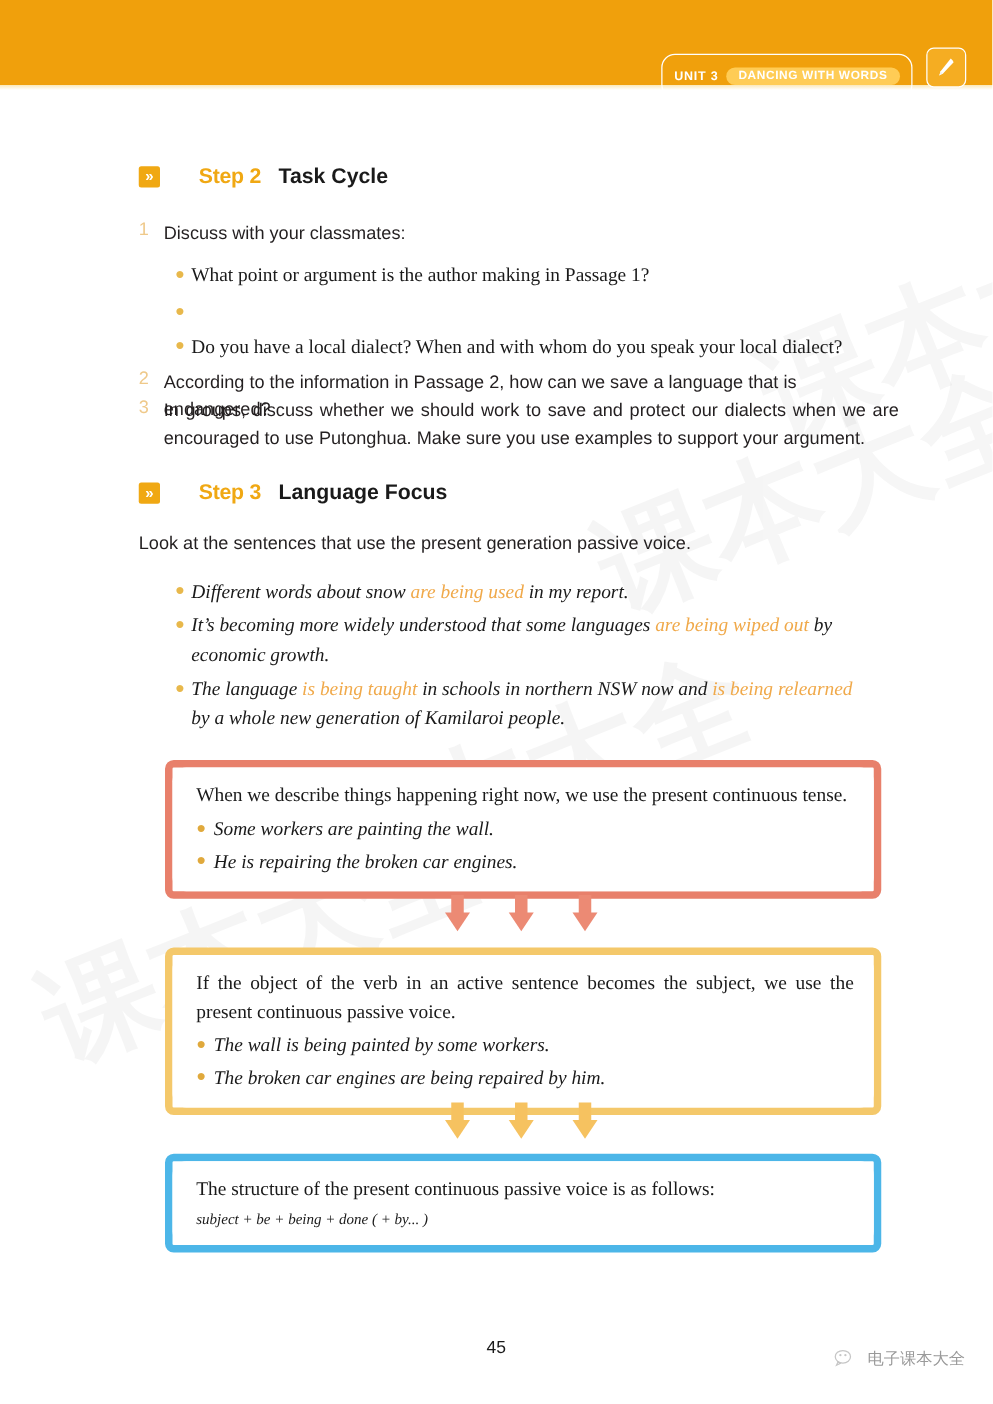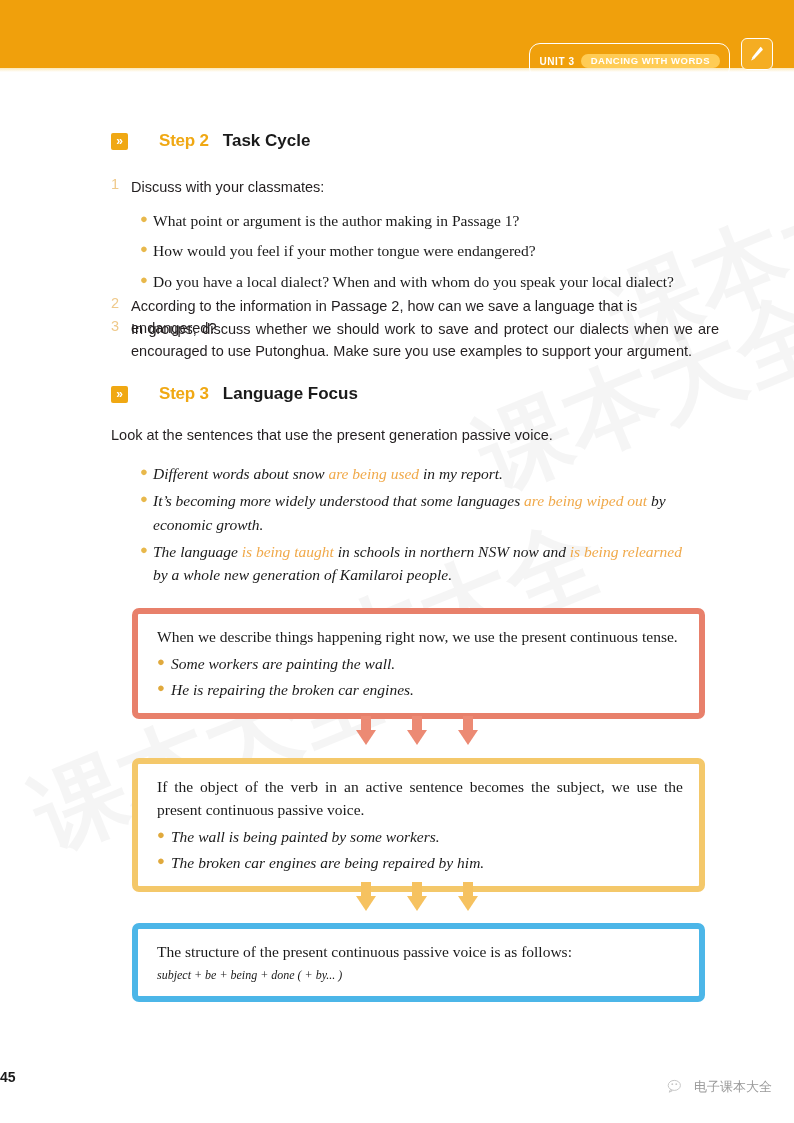--- a/index.html
+++ b/index.html
@@ -278,22 +278,23 @@
   .arr-red .arr-head { border-top: 15px solid #EC8A74; }
   .arr-amber .arr-stem { background: #F6C260; }
   .arr-amber .arr-head { border-top: 15px solid #F6C260; }
 
   
   .page-no {
     position: absolute;
     left: 0;
     top: 1069px;
     width: 794px;
+    text-align: center;
     font-size: 14px;
-    font-weight: bold;
+    font-weight: normal;
     color: #1a1a1a;
     z-index: 2;
   }
   .credit {
     position: absolute;
     right: 22px;
     top: 1078px;
     display: flex;
     align-items: center;
     color: #9a9a9a;
@@ -342,21 +343,20 @@
     <span class="num-text">Discuss with your classmates:</span>
   </div>
 
   <div class="serif-bullets" style="top:210px">
     <div class="sb-row">
       <span class="sb-dot">●</span>
       <span class="sb-body">What point or argument is the author making in Passage 1?</span>
     </div>
     <div class="sb-row">
       <span class="sb-dot">●</span>
-      <span class="sb-body">How would you feel if your mother tongue were endangered?</span>
     </div>
     <div class="sb-row">
       <span class="sb-dot">●</span>
       <span class="sb-body">Do you have a local dialect? When and with whom do you speak your local dialect?</span>
     </div>
   </div>
 
   <div class="num-item" style="left:111px; top:295px">
     <span class="num-marker">2</span>
     <span class="num-text">According to the information in Passage 2, how can we save a language that is endangered?</span>

